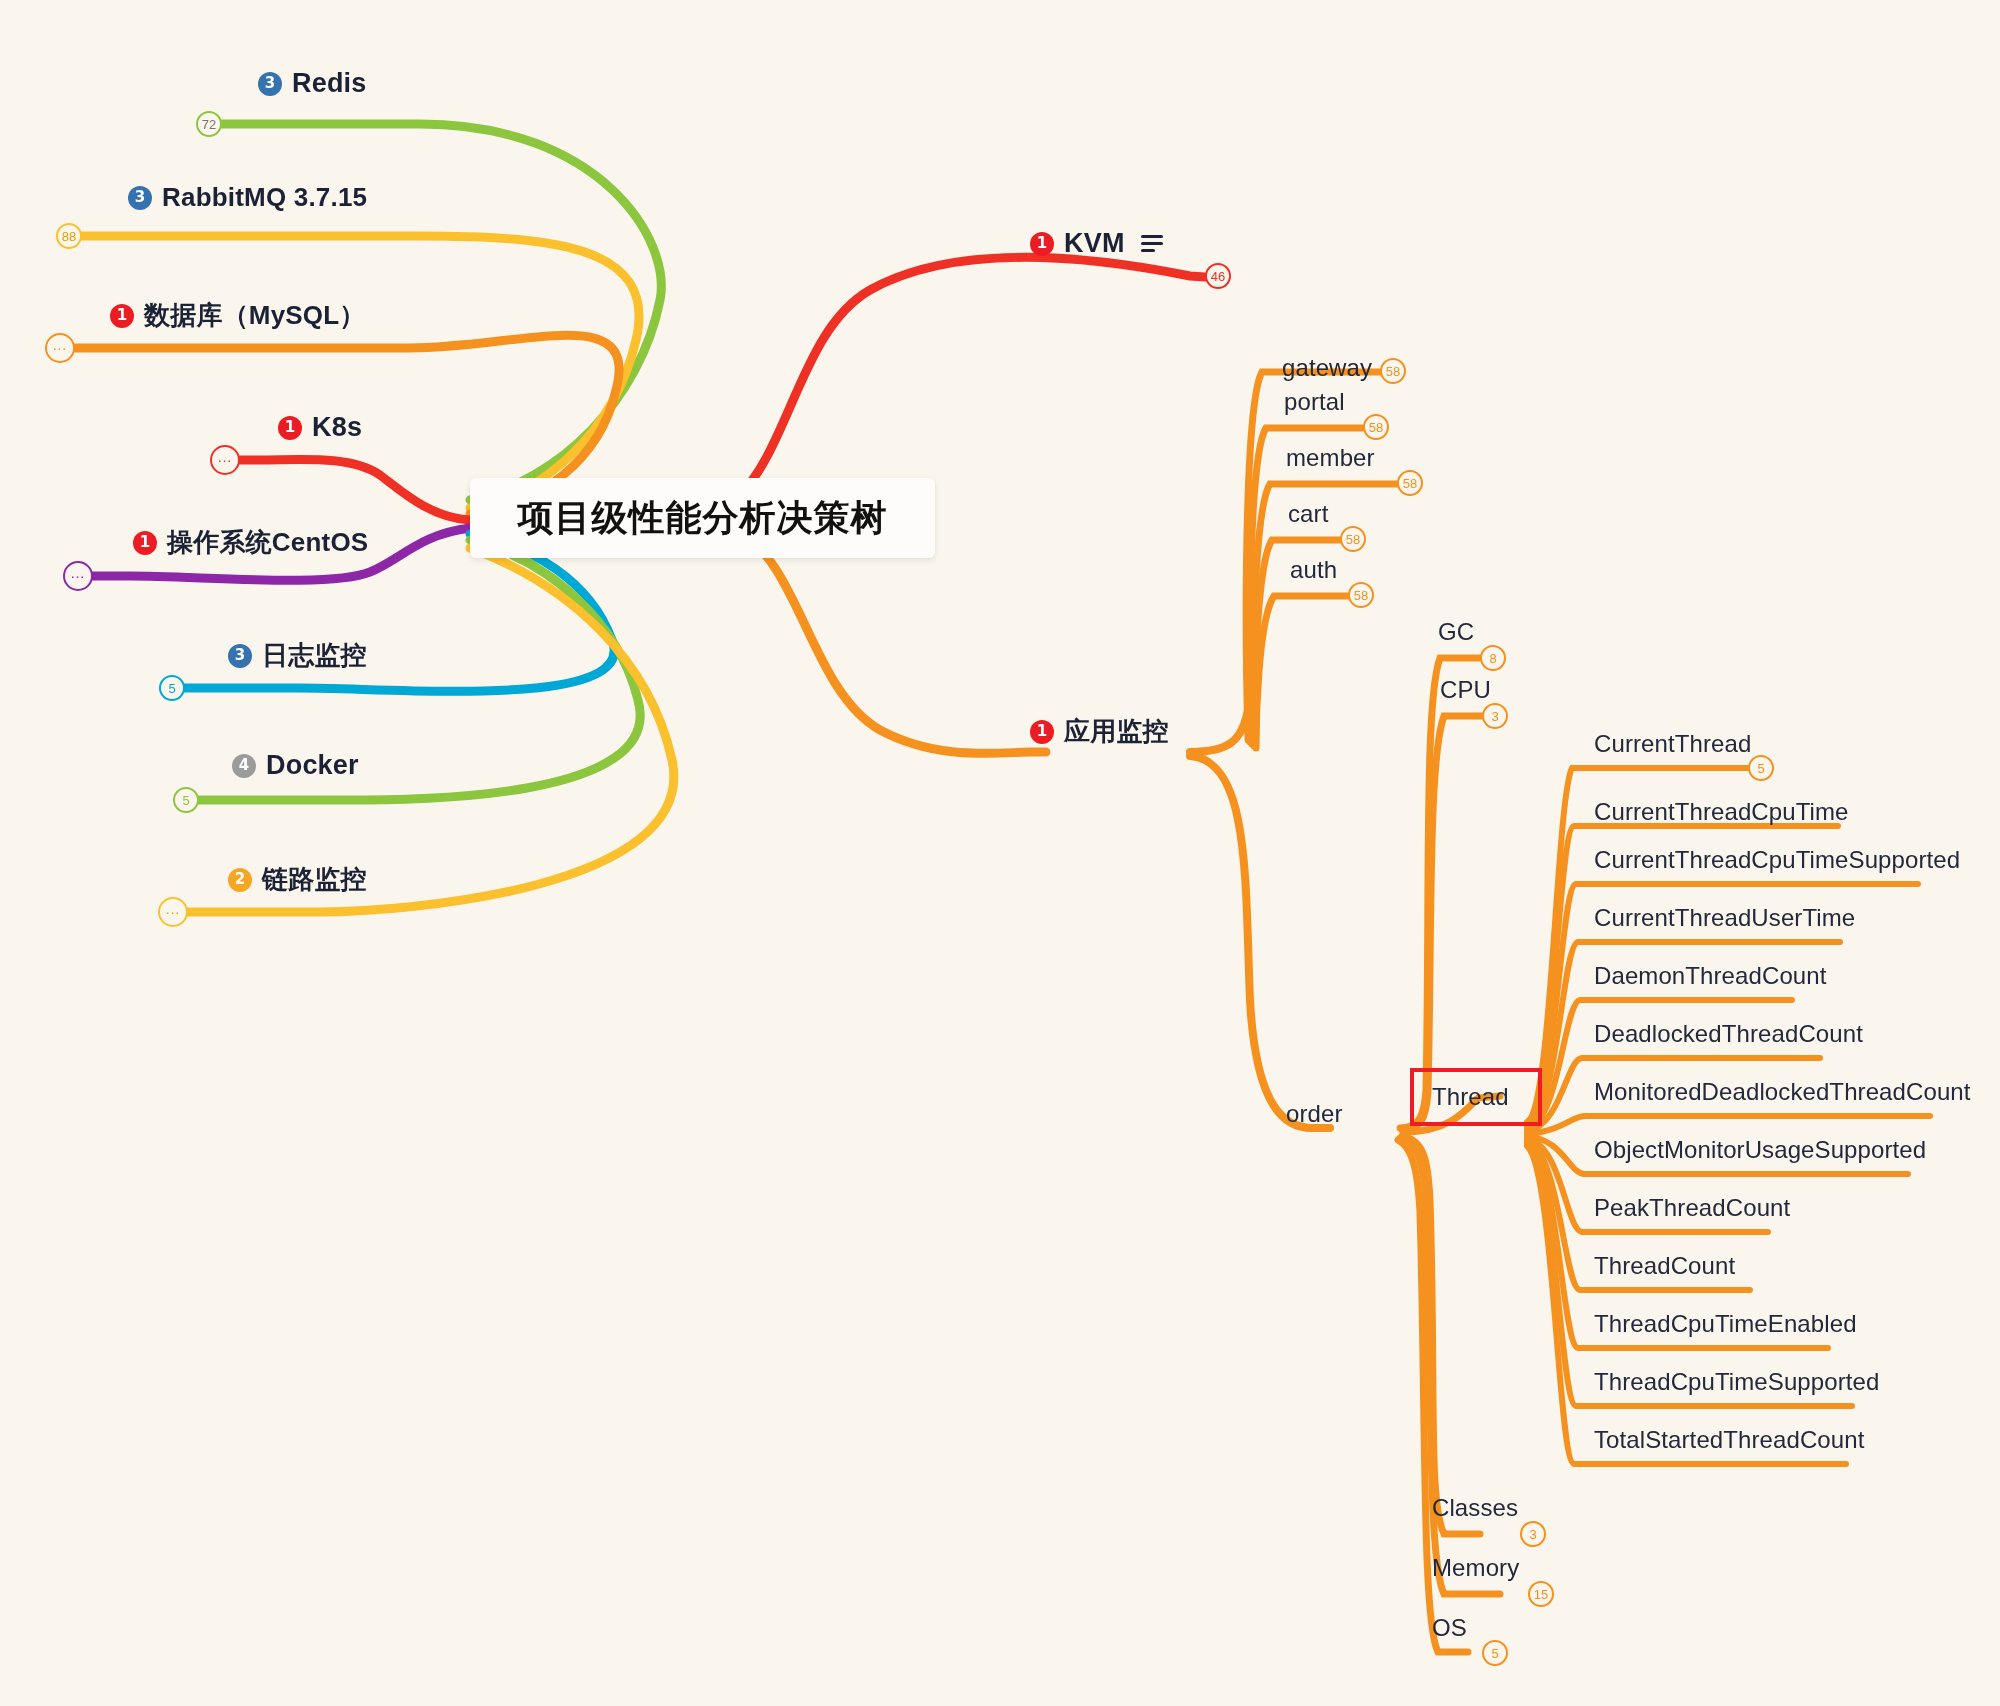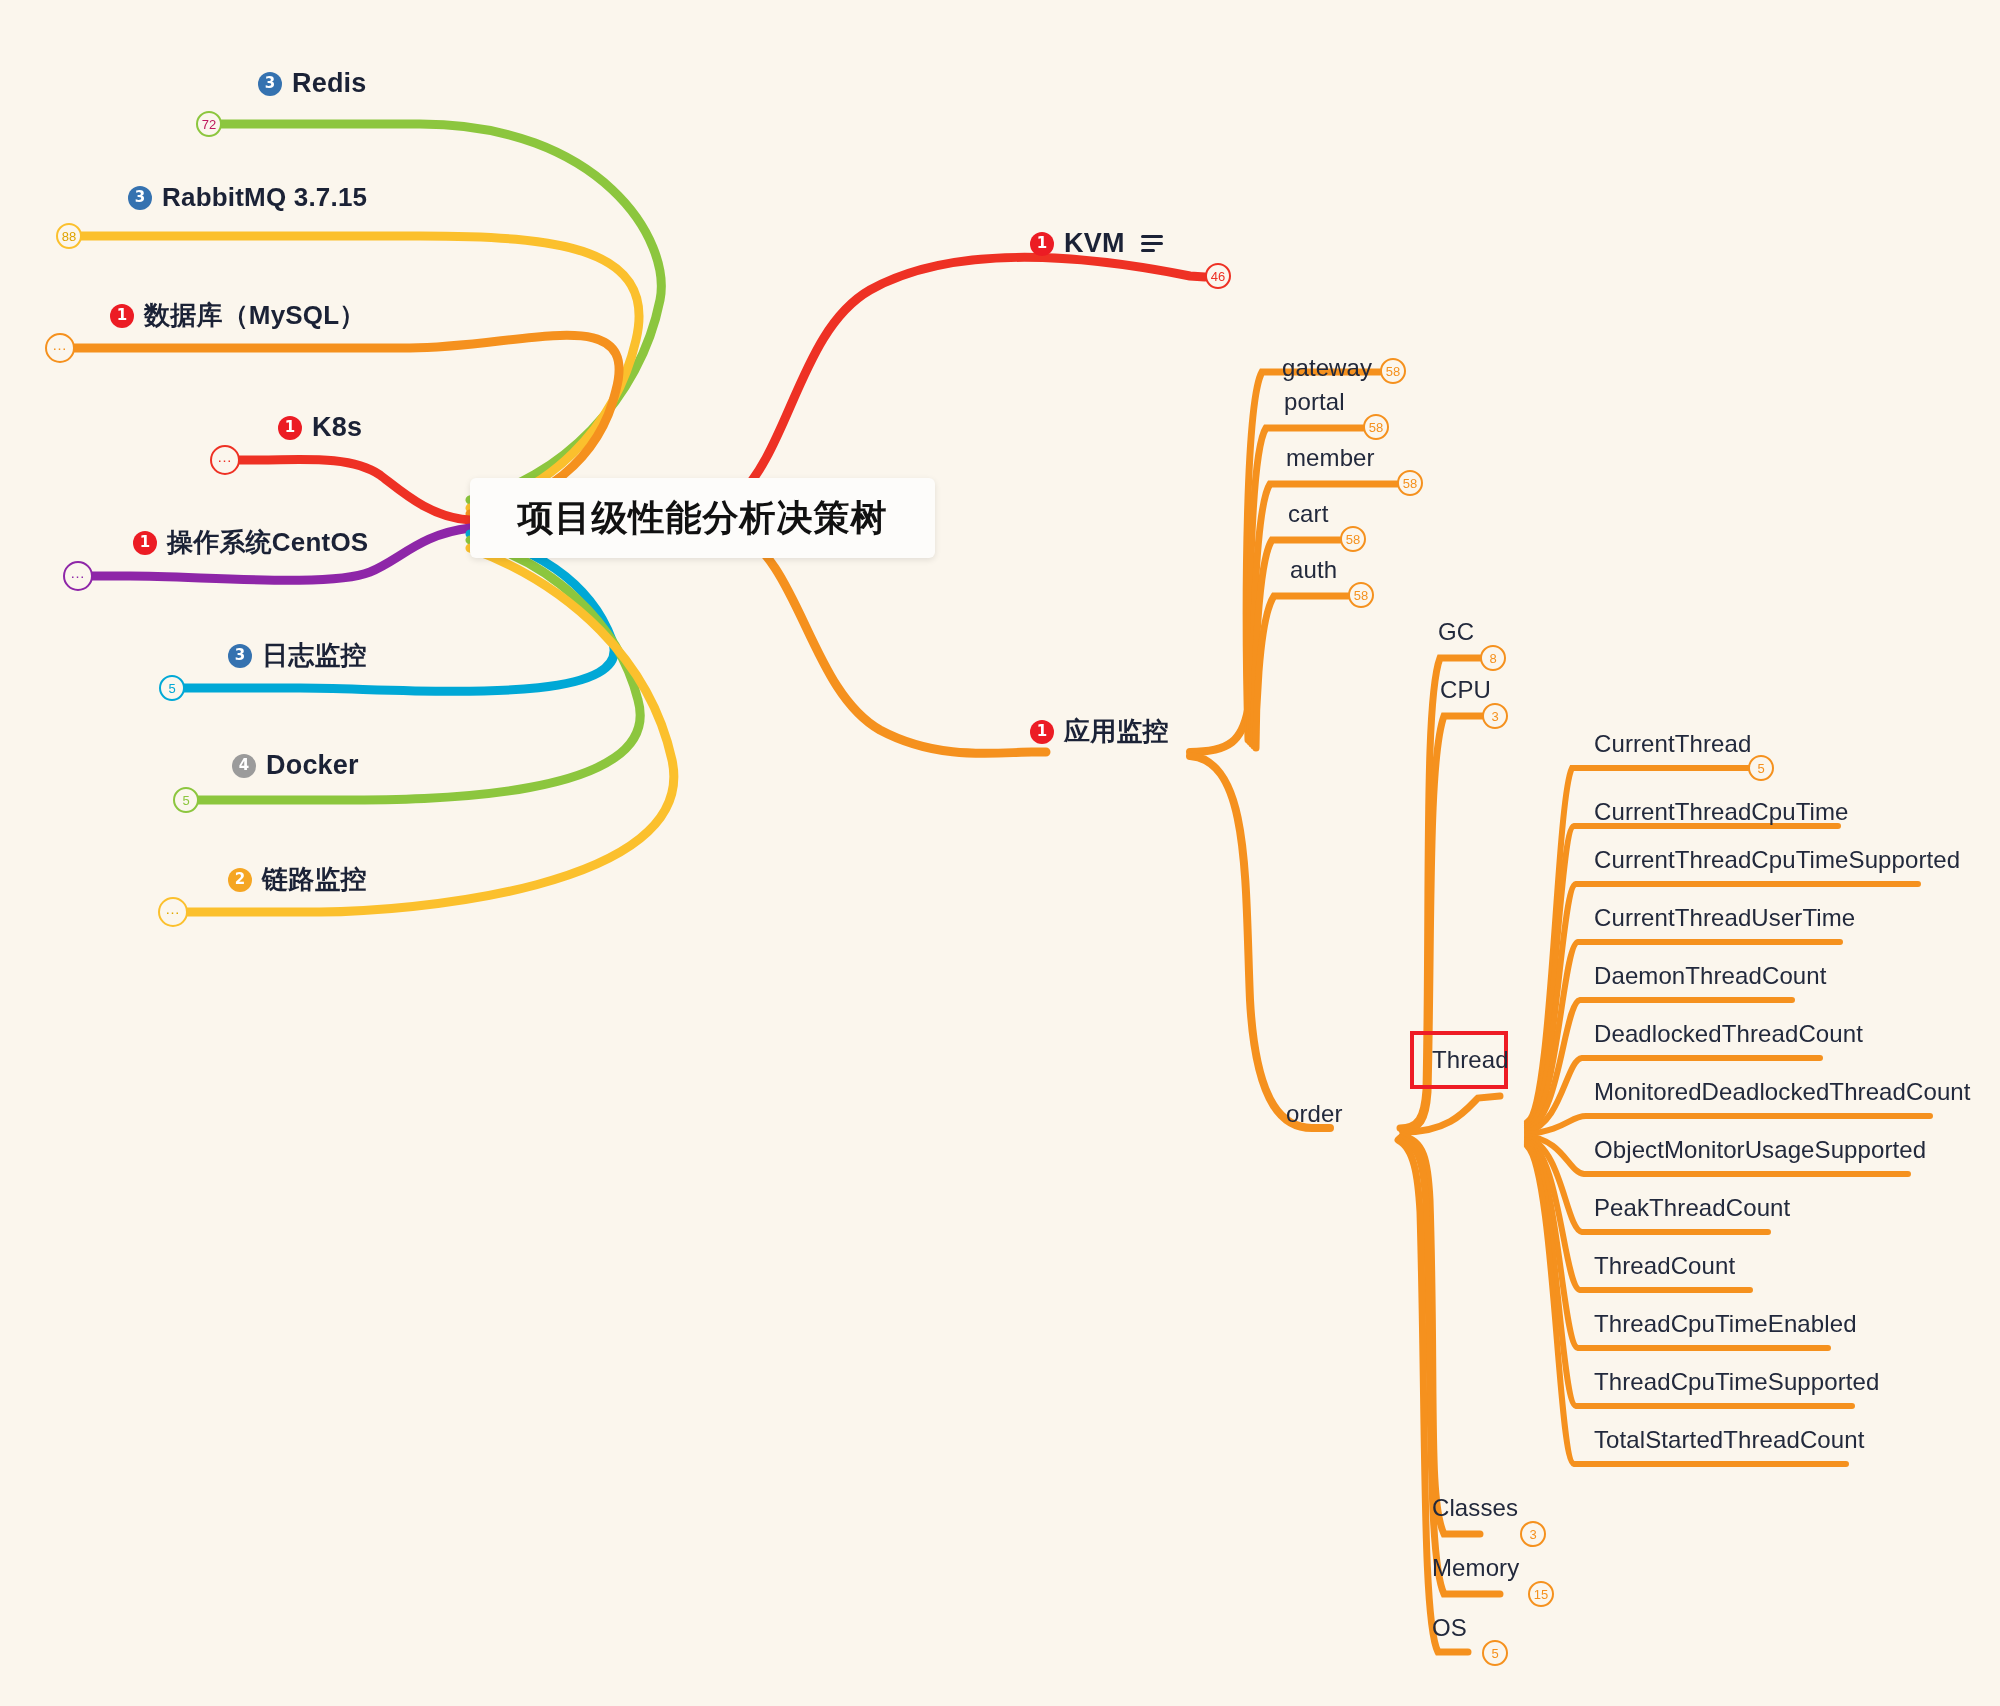--- a/index.html
+++ b/index.html
@@ -177,21 +177,21 @@
   </svg>
 
   <div class="root" style="left:470px; top:478px; width:465px; height:80px;">
     <span>项目级性能分析决策树</span>
   </div>
 
   <div class="node lvl1" style="left:258px; top:68px;">
     <span class="pri blue">3</span>
     <span>Redis</span>
   </div>
-  <div class="count sm" style="left:196px; top:111px; border-color:#8cc63e; color:#be185d;">
+  <div class="count sm" style="left:196px; top:111px; border-color:#8cc63e; color:#737373;">
     <span>72</span>
   </div>
 
   <div class="node lvl1 cn" style="left:128px; top:182px;">
     <span class="pri blue">3</span>
     <span>RabbitMQ 3.7.15</span>
   </div>
   <div class="count sm" style="left:56px; top:223px; border-color:#fbc02d; color:#dfa200;">
     <span>88</span>
   </div>
@@ -308,21 +308,21 @@
     <span>8</span>
   </div>
 
   <div class="node plain" style="left:1440px; top:676px;">
     <span>CPU</span>
   </div>
   <div class="count sm" style="left:1482px; top:703px; border-color:#f5911e; color:#f5911e;">
     <span>3</span>
   </div>
 
-  <div class="selected-box" style="left:1410px; top:1031px; width:98px; height:58px;">
+  <div class="selected-box" style="left:1410px; top:1068px; width:132px; height:58px;">
     <span class="plain">Thread</span>
   </div>
 
   <div class="node plain" style="left:1432px; top:1494px;">
     <span>Classes</span>
   </div>
   <div class="count sm" style="left:1520px; top:1521px; border-color:#f5911e; color:#f5911e;">
     <span>3</span>
   </div>
 

